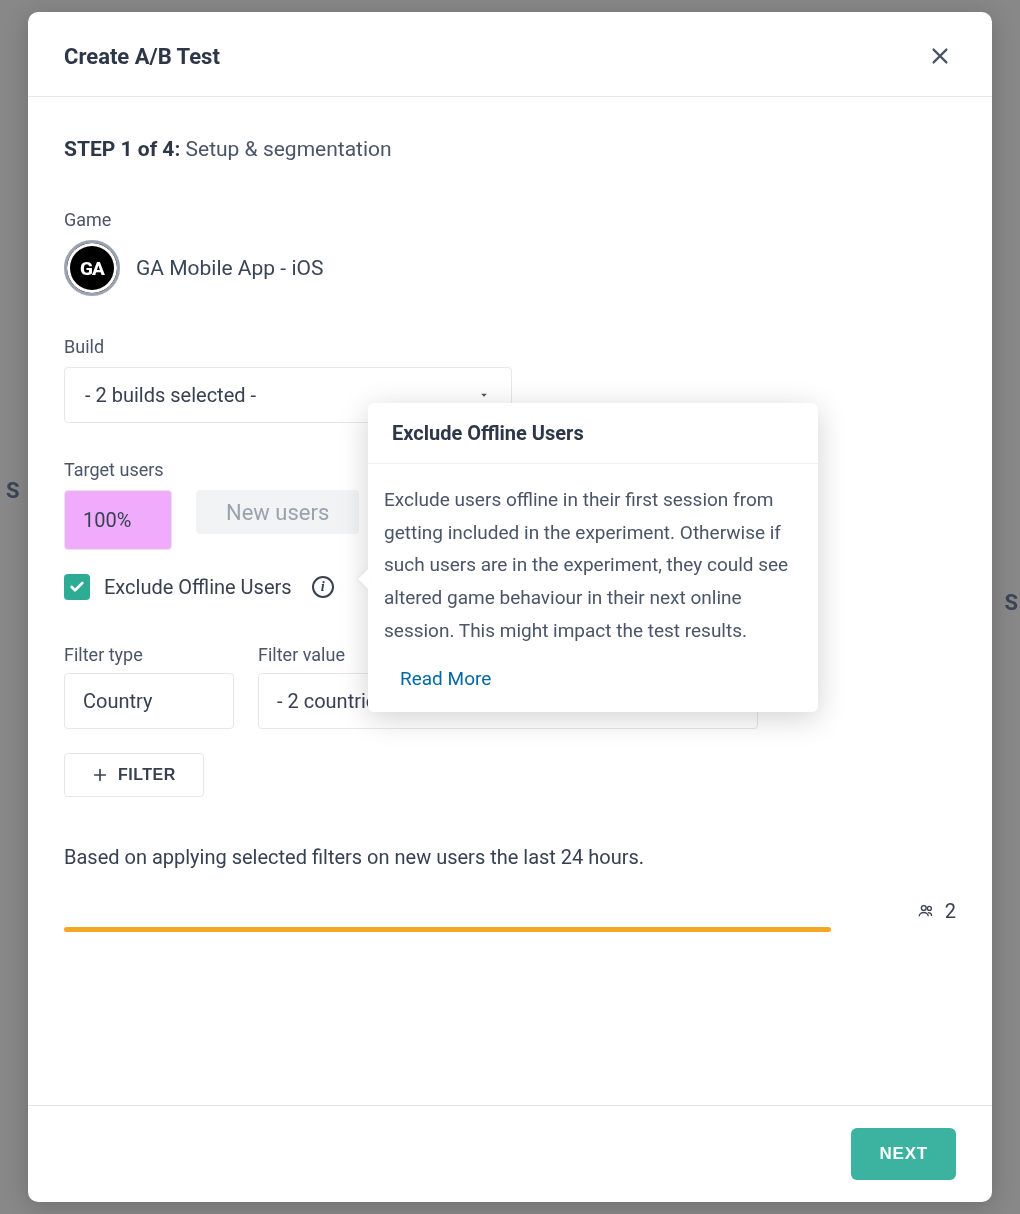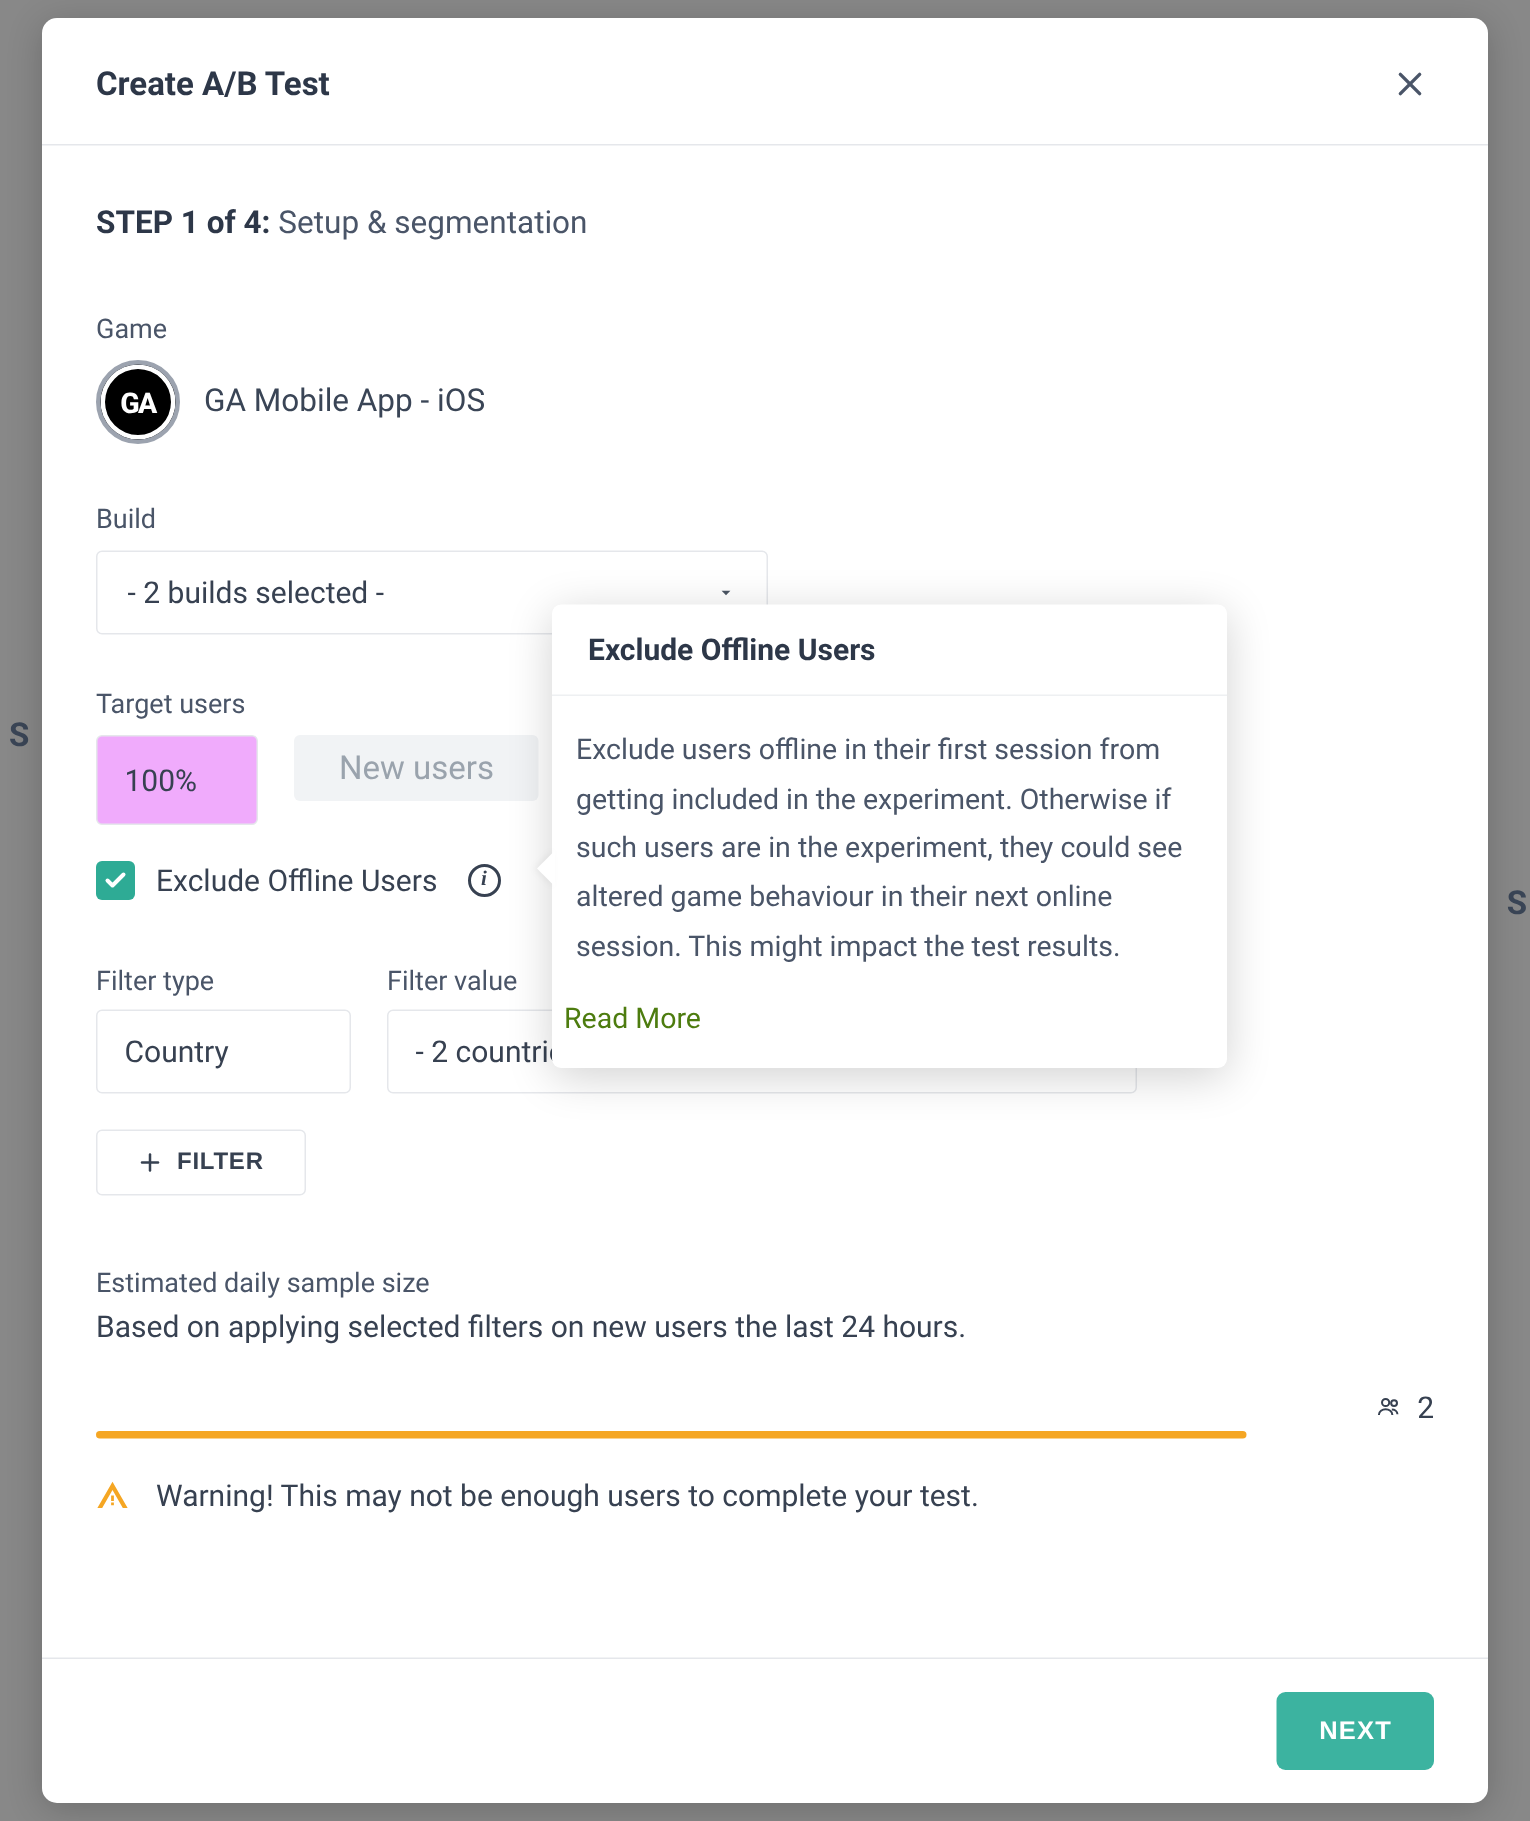--- a/index.html
+++ b/index.html
@@ -298,22 +298,22 @@
       border-bottom: 1px solid #eef0f2;
     }
     .tooltip-body {
       padding: 20px 24px 8px 16px;
       font-size: 19px;
       line-height: 1.72;
       color: #4a5568;
     }
     .tooltip-link {
       display: inline-block;
-      padding: 12px 24px 22px 8px;
-      color: #4d7c0f;
+      padding: 12px 24px 22px 32px;
+      color: #0369a1;
       font-size: 19px;
       cursor: pointer;
     }
     .tooltip-arrow {
       position: absolute;
       left: -10px;
       top: 164px;
       width: 0; height: 0;
       border-top: 12px solid transparent;
       border-bottom: 12px solid transparent;
@@ -401,38 +401,31 @@
 
     <button class="add-filter-btn">
       <svg width="16" height="16" viewBox="0 0 24 24" fill="none" stroke="currentColor" stroke-width="2.5" stroke-linecap="round">
           <line x1="12" y1="4" x2="12" y2="20"></line>
           <line x1="4" y1="12" x2="20" y2="12"></line>
         </svg>
       <span>FILTER</span>
     </button>
 
     <div>
-      <div class="est-label">Estimated daily sample size</div>
       <div class="est-desc">Based on applying selected filters on new users the last 24 hours.</div>
       <div class="sample-row">
         <svg width="22" height="18" viewBox="0 0 24 24" fill="none" stroke="#374151" stroke-width="1.8">
             <circle cx="9" cy="8" r="3.2"></circle>
             <circle cx="16.5" cy="8.5" r="2.6"></circle>
             <path d="M3 19c0-3 3-5 6-5s6 2 6 5"></path>
             <path d="M14.5 14.2c2.5 0 5 1.5 5 4.3"></path>
           </svg>
         <span>2</span>
       </div>
       <div class="progress-bar-bg"></div>
-      <div class="warning-row">
-        <svg class="warn-icon" width="22" height="22" viewBox="0 0 24 24" fill="currentColor">
-            <path d="M12 2L1 21h22L12 2zm0 6l7.5 13h-15L12 8zm-1 4v4h2v-4h-2zm0 5v2h2v-2h-2z"></path>
-          </svg>
-        <span>Warning! This may not be enough users to complete your test.</span>
-      </div>
     </div>
 
     
     <div class="tooltip">
       <div class="tooltip-arrow"></div>
       <div class="tooltip-header">Exclude Offline Users</div>
       <div class="tooltip-body">Exclude users offline in their first session from getting included in the experiment. Otherwise if such users are in the experiment, they could see altered game behaviour in their next online session. This might impact the test results.</div>
       <a class="tooltip-link">Read More</a>
     </div>
 

